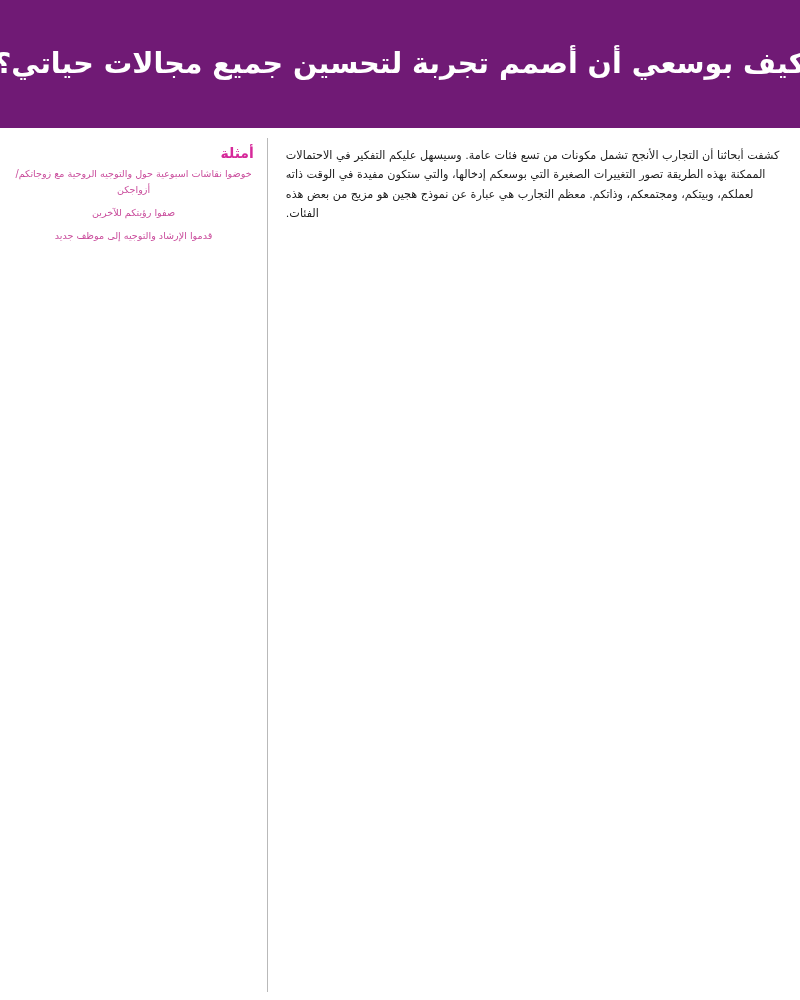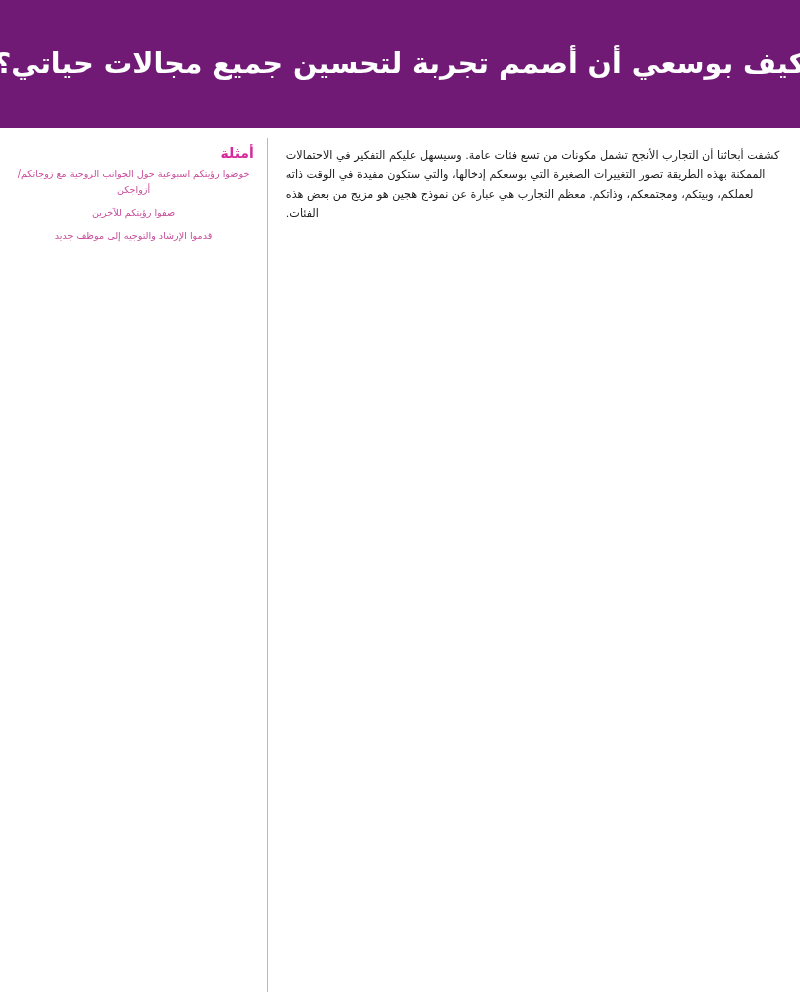--- a/index.html
+++ b/index.html
@@ -122,21 +122,21 @@
   <div class="body-wrap">
 
     <div class="top-row">
 
       <div class="top-intro">
         <div class="intro-block">كشفت أبحاثنا أن التجارب الأنجح تشمل مكونات من تسع فئات عامة. وسيسهل عليكم التفكير في الاحتمالات الممكنة بهذه الطريقة تصور التغييرات الصغيرة التي بوسعكم إدخالها، والتي ستكون مفيدة في الوقت ذاته لعملكم، وبيتكم، ومجتمعكم، وذاتكم. معظم التجارب هي عبارة عن نموذج هجين هو مزيج من بعض هذه الفئات.</div>
       </div>
 
       <div class="top-left-col">
         <div class="examples-label">أمثلة</div>
-        <div class="example-item">خوضوا رؤيتكم اسبوعية حول الجوانب الروحية مع زوجاتكم/ أزواجكن</div>
+        <div class="example-item">خوضوا نقاشات اسبوعية حول والتوجيه الروحية مع زوجاتكم/ أزواجكن</div>
         <div class="example-item">صفوا رؤيتكم للآخرين</div>
         <div class="example-item">قدموا الإرشاد والتوجيه إلى موظف جديد</div>
       </div>
 
     </div>
 
     <div class="cols-row">
 
       
       

